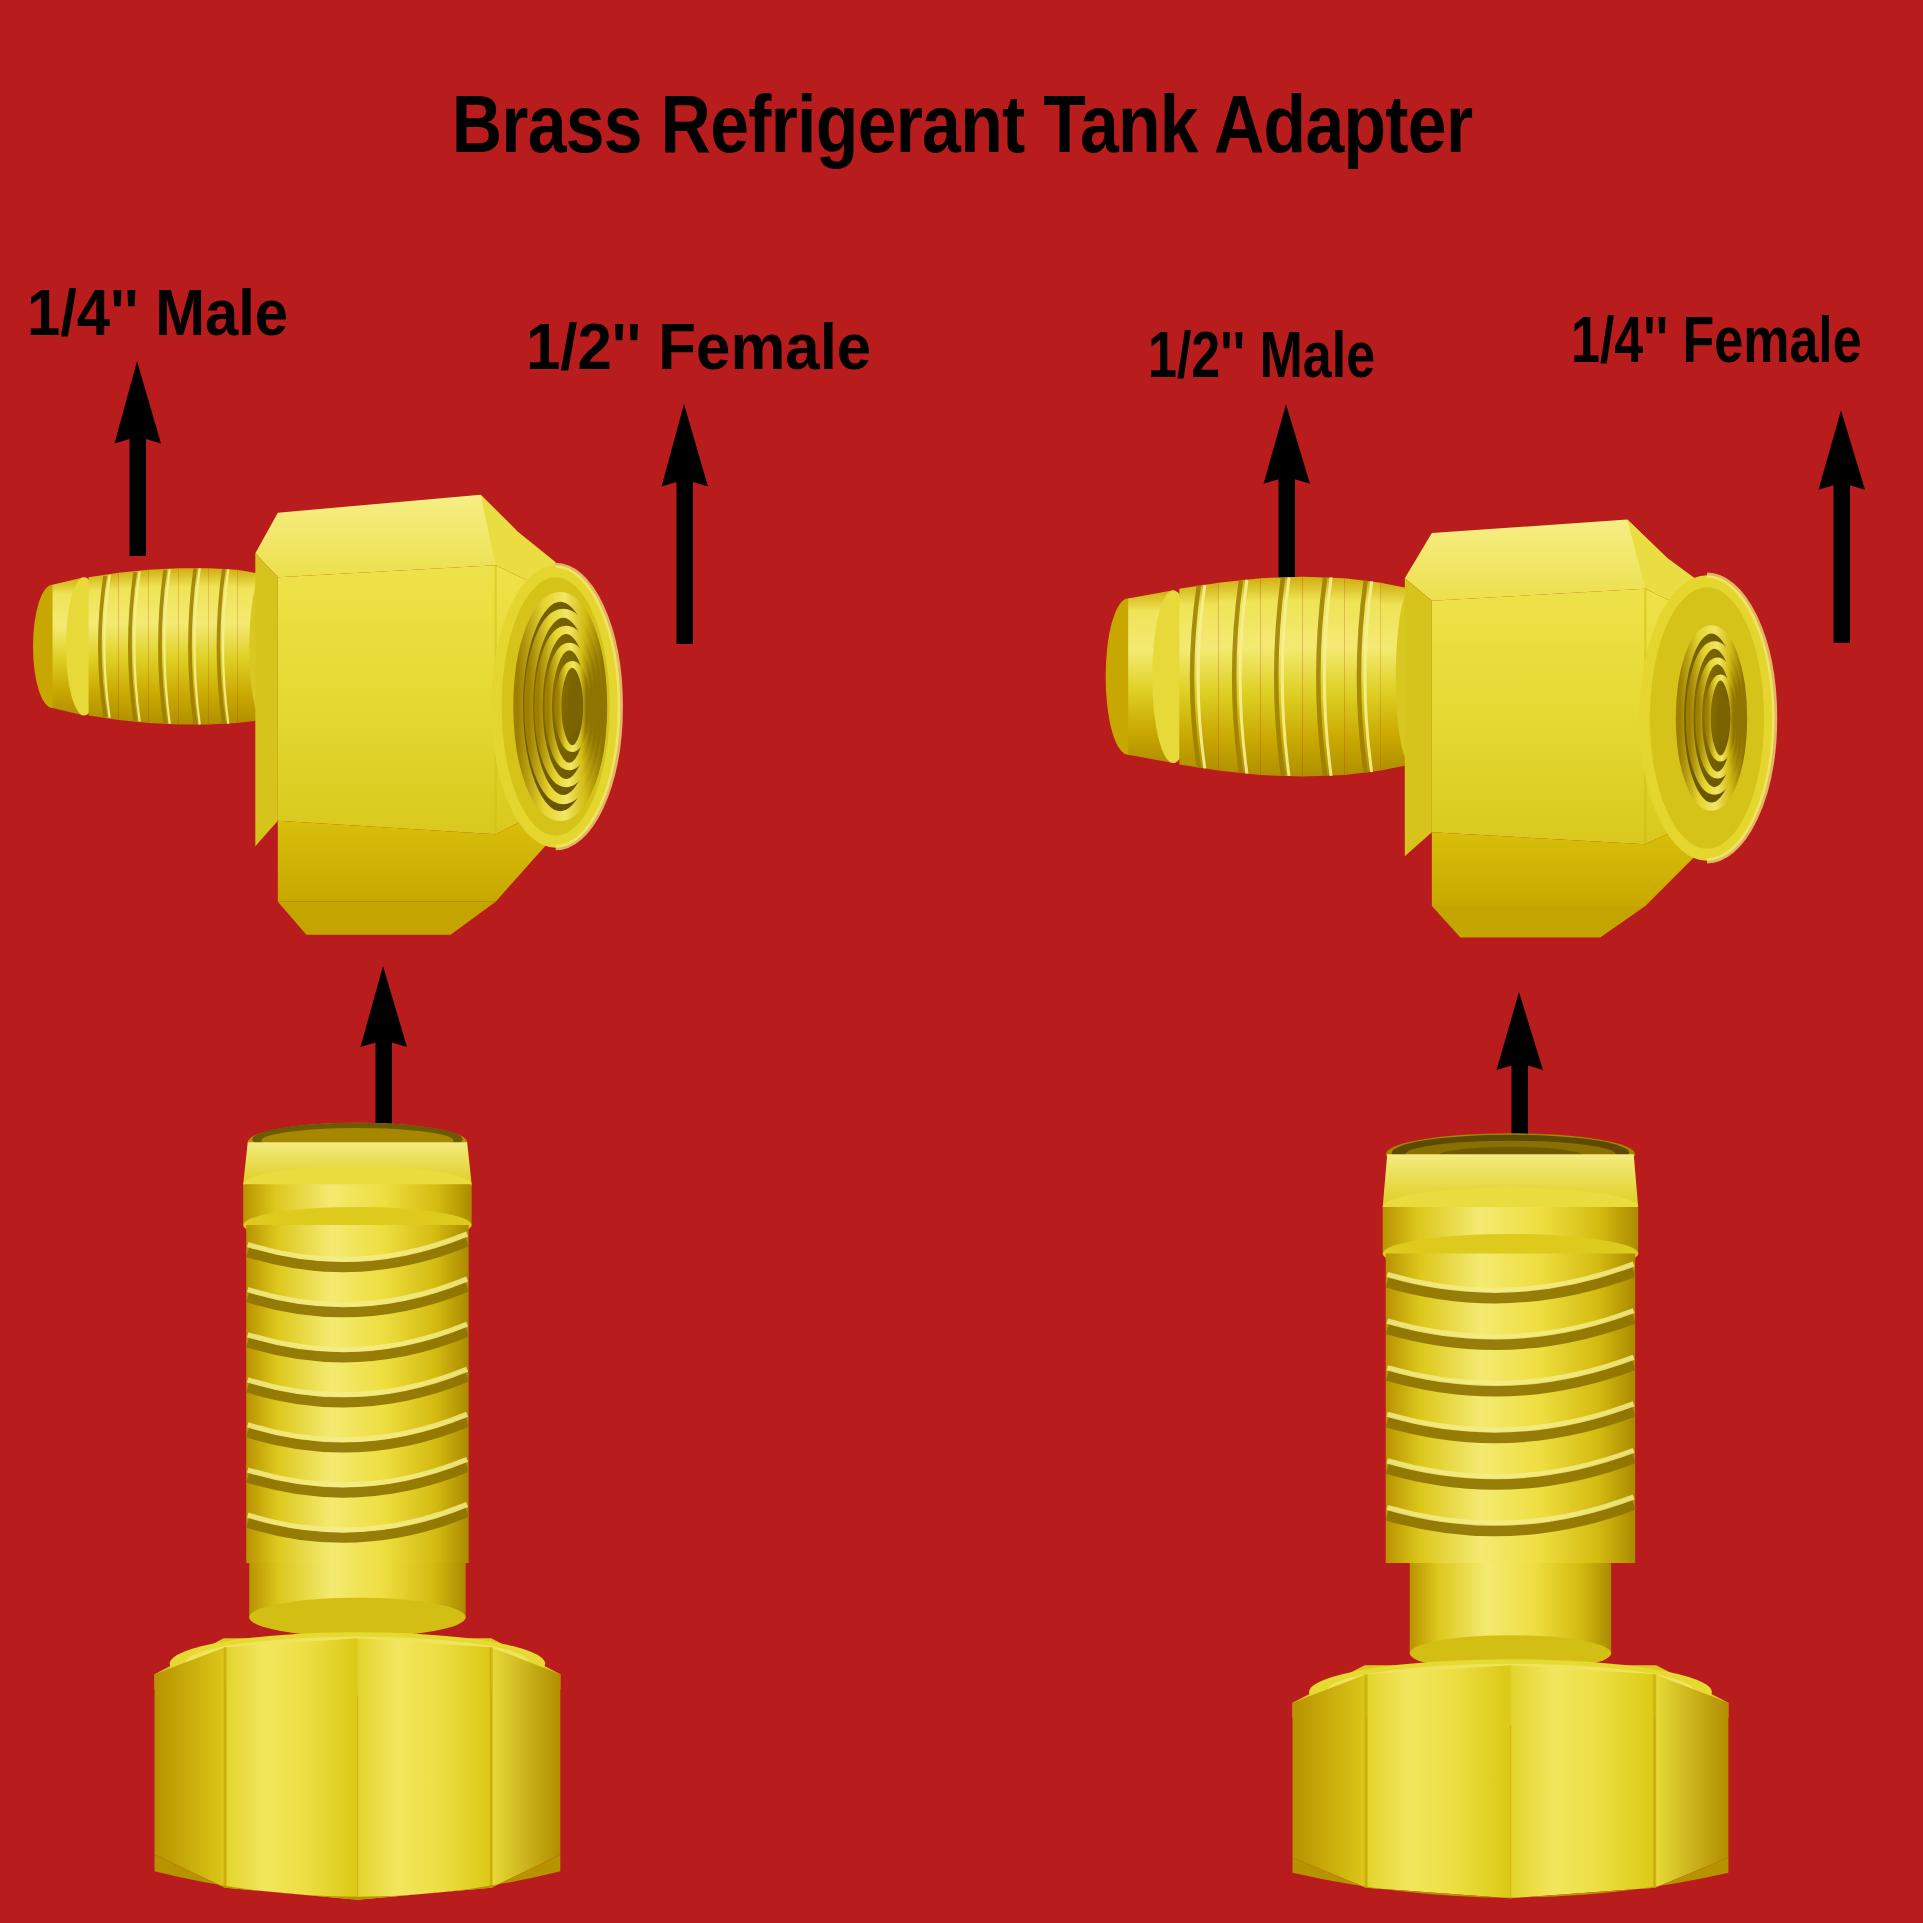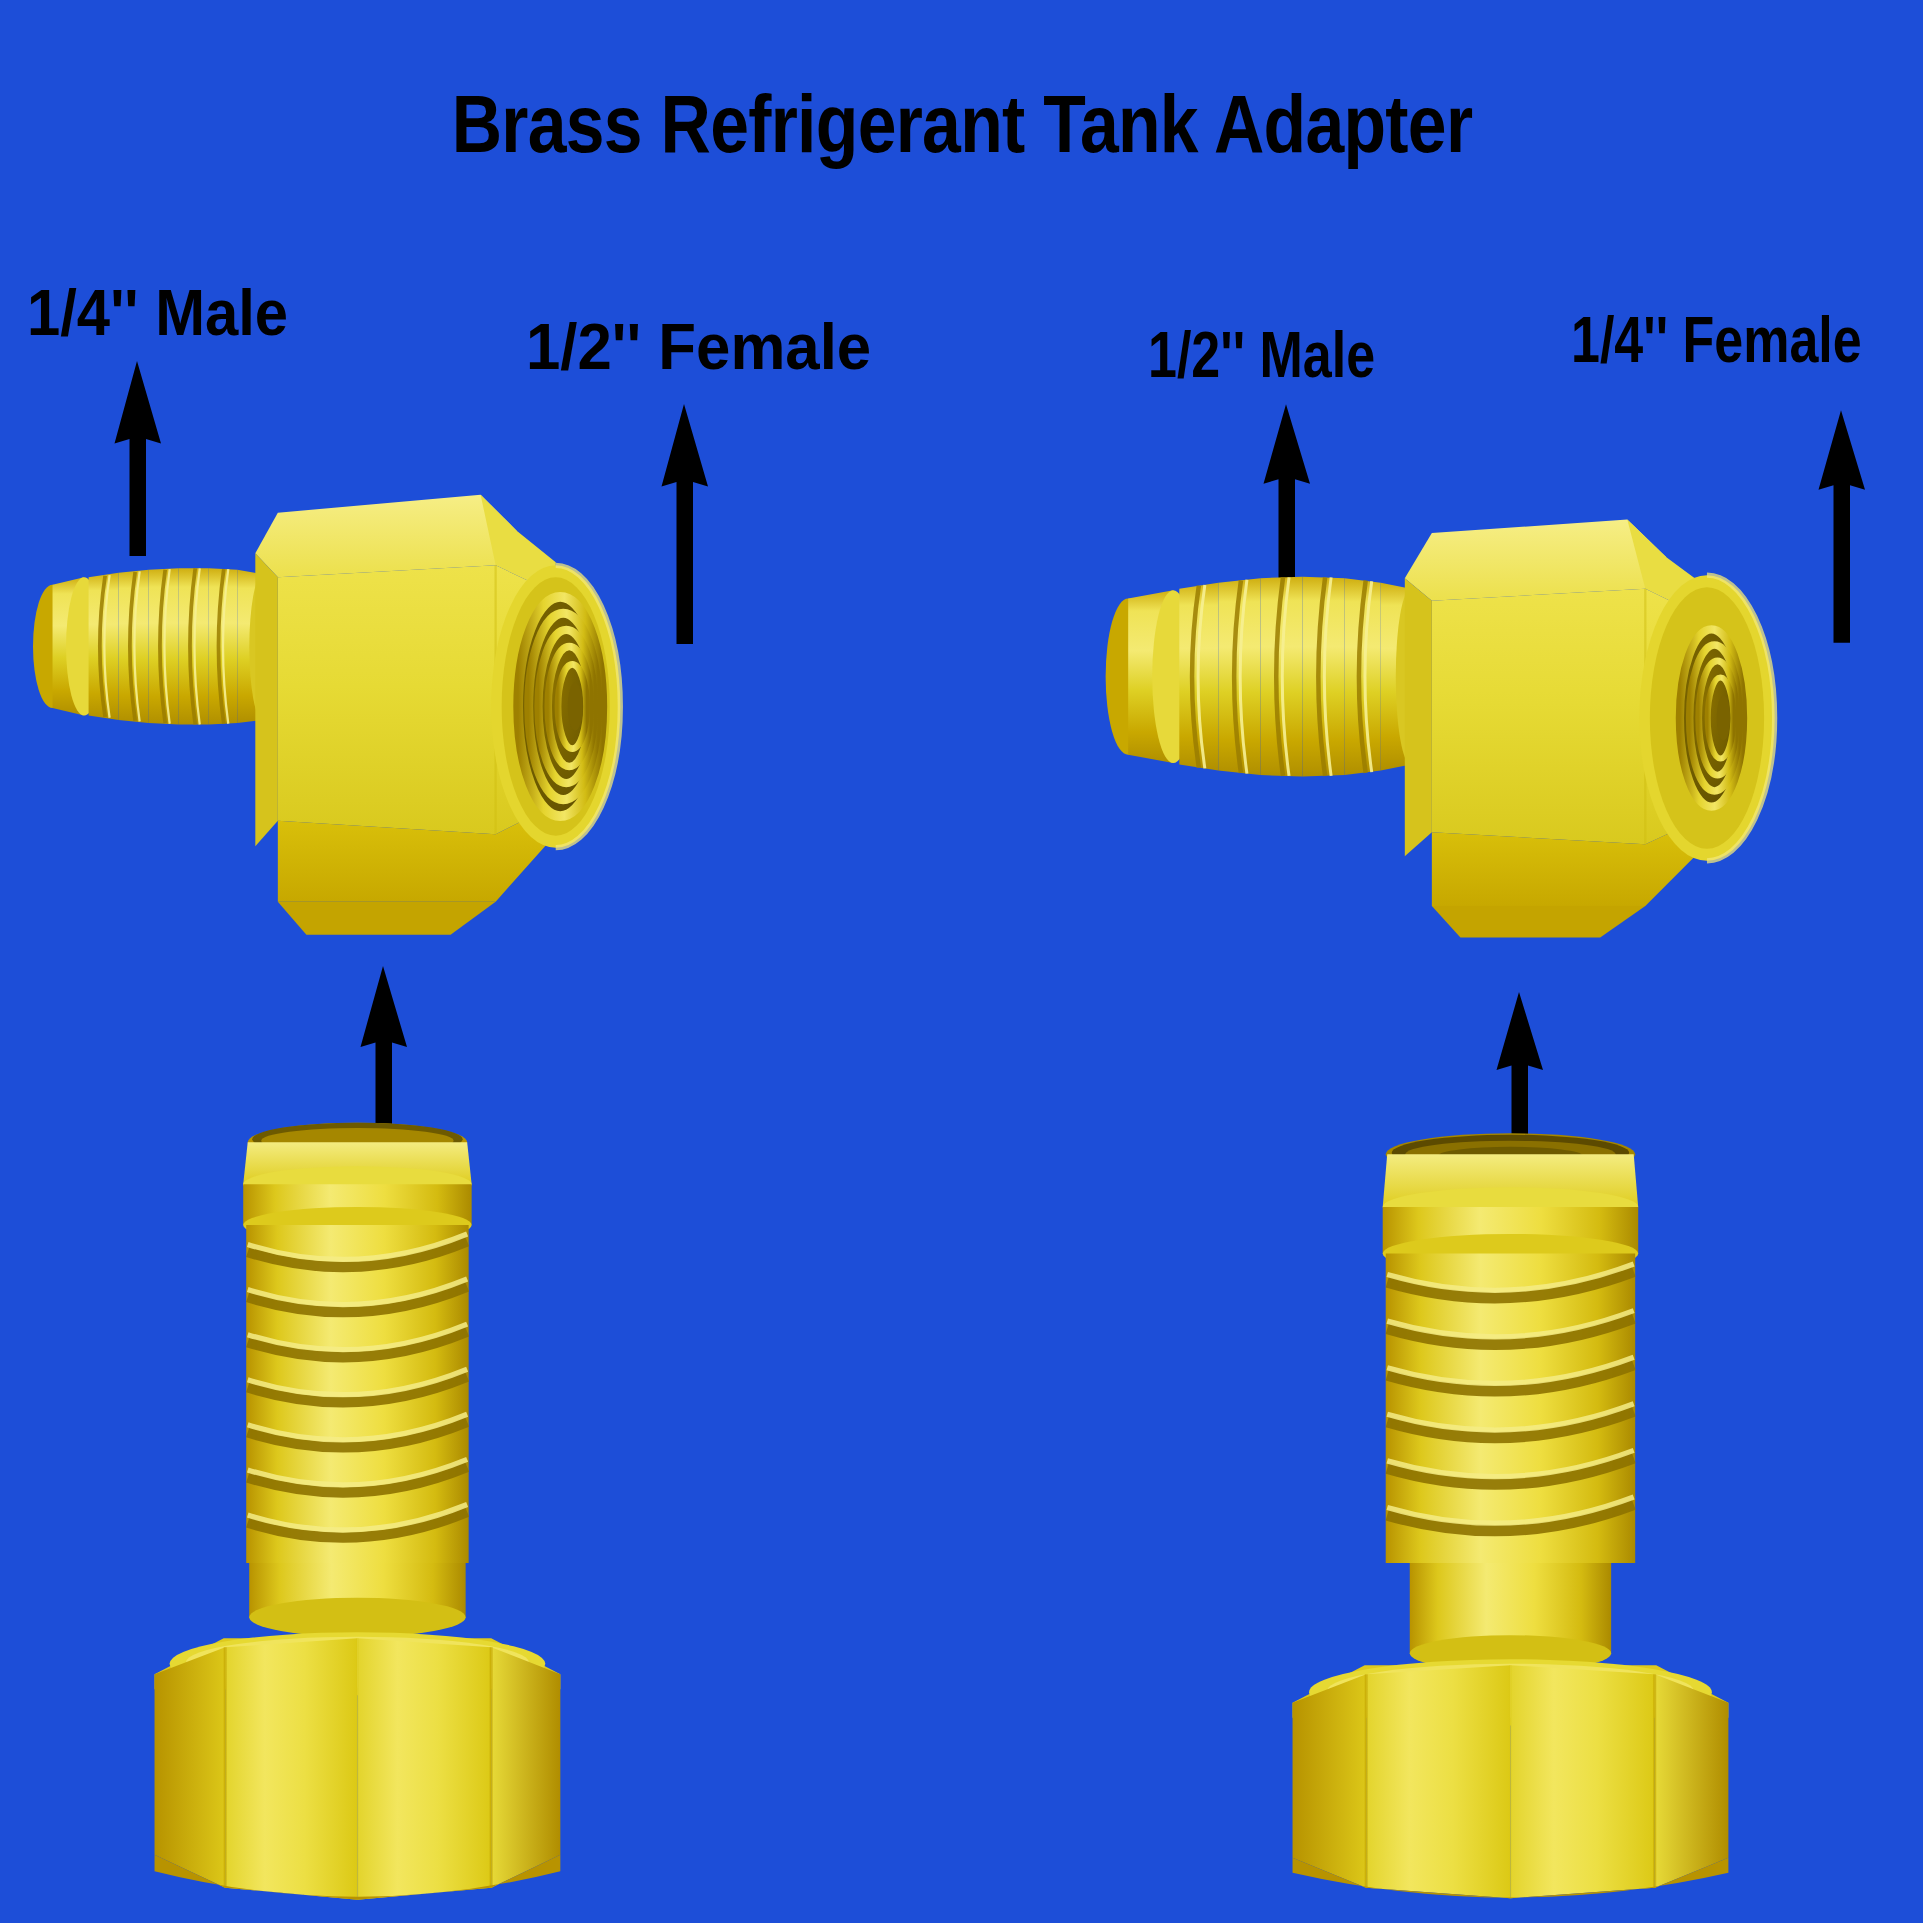--- a/index.html
+++ b/index.html
@@ -4,21 +4,21 @@
 <style>
   html, body {
     margin: 0;
     padding: 0;
     background: #ffffff;
   }
   #stage {
     position: relative;
     width: 1924px;
     height: 1924px;
-    background: #1d4ed8;
+    background: #b91c1c;
     overflow: hidden;
     font-family: "Liberation Sans", sans-serif;
   }
 
   
   .title {
     position: absolute;
     left: 0; right: 0;
     top: 78px;
     text-align: center;

